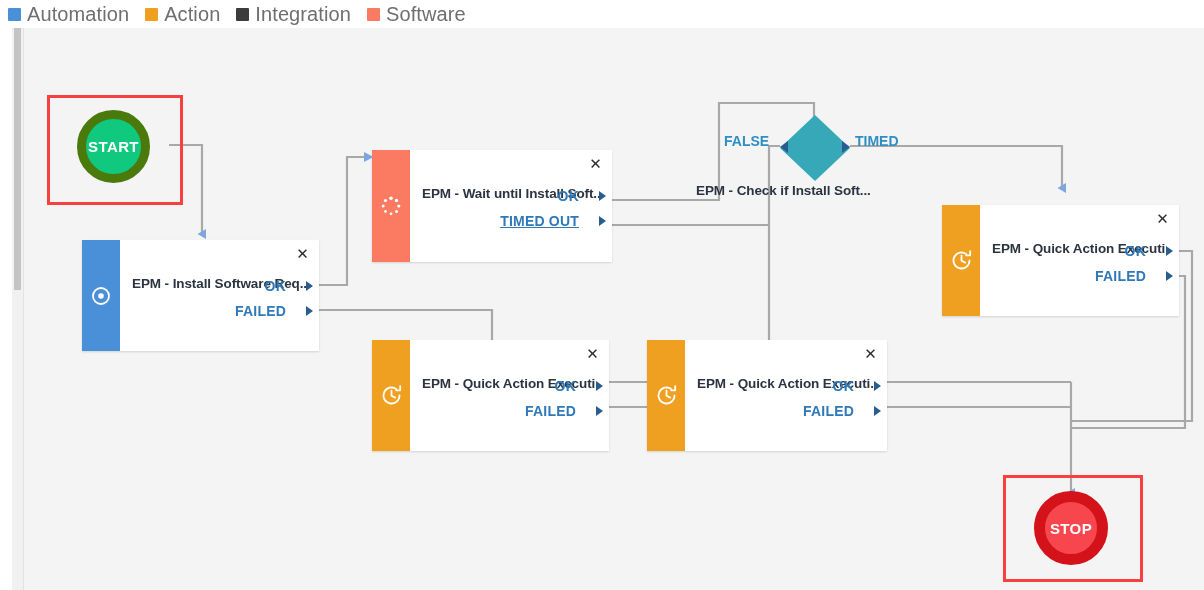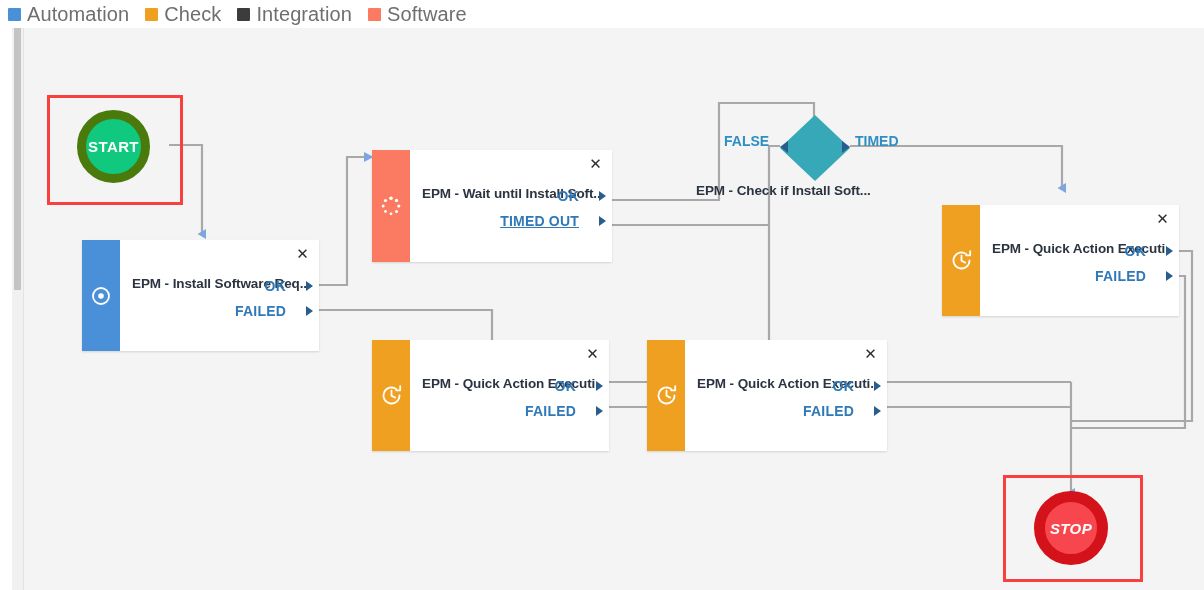--- a/index.html
+++ b/index.html
@@ -75,21 +75,21 @@
   .ico{display:block;}
 
   
   .selbox{position:absolute;z-index:9;border:3px solid #f9403f;background:transparent;}
   .term{
     position:absolute;z-index:12;border-radius:50%;
     display:flex;align-items:center;justify-content:center;
     font-size:15px;font-weight:bold;color:#ffffff;letter-spacing:.4px;
   }
   .term-start{border:9px solid #4a7a0b;background:#10c97e;}
-  .term-stop{border:11px solid #d4121a;background:#f8464e;font-style:italic;}
+  .term-stop{border:11px solid #d4121a;background:#f8464e;}
 
   
   .diamond{position:absolute;z-index:10;}
   .dlabel{
     position:absolute;z-index:12;font-size:14px;font-weight:bold;
     color:#2f8fc4;white-space:nowrap;
   }
   .dtitle{
     position:absolute;z-index:12;font-size:13.5px;font-weight:bold;
     color:#2b3440;white-space:nowrap;letter-spacing:-.1px;
@@ -100,21 +100,21 @@
 
 <div id="app">
 
   <div class="legend">
     <div class="legend-item">
       <span class="legend-swatch" style="background:#4a90d9"></span>
       <span class="legend-label">Automation</span>
     </div>
     <div class="legend-item">
       <span class="legend-swatch" style="background:#f0a020"></span>
-      <span class="legend-label">Check</span>
+      <span class="legend-label">Action</span>
     </div>
     <div class="legend-item">
       <span class="legend-swatch" style="background:#3c3c3c"></span>
       <span class="legend-label">Integration</span>
     </div>
     <div class="legend-item">
       <span class="legend-swatch" style="background:#fa7a62"></span>
       <span class="legend-label">Software</span>
     </div>
   </div>

